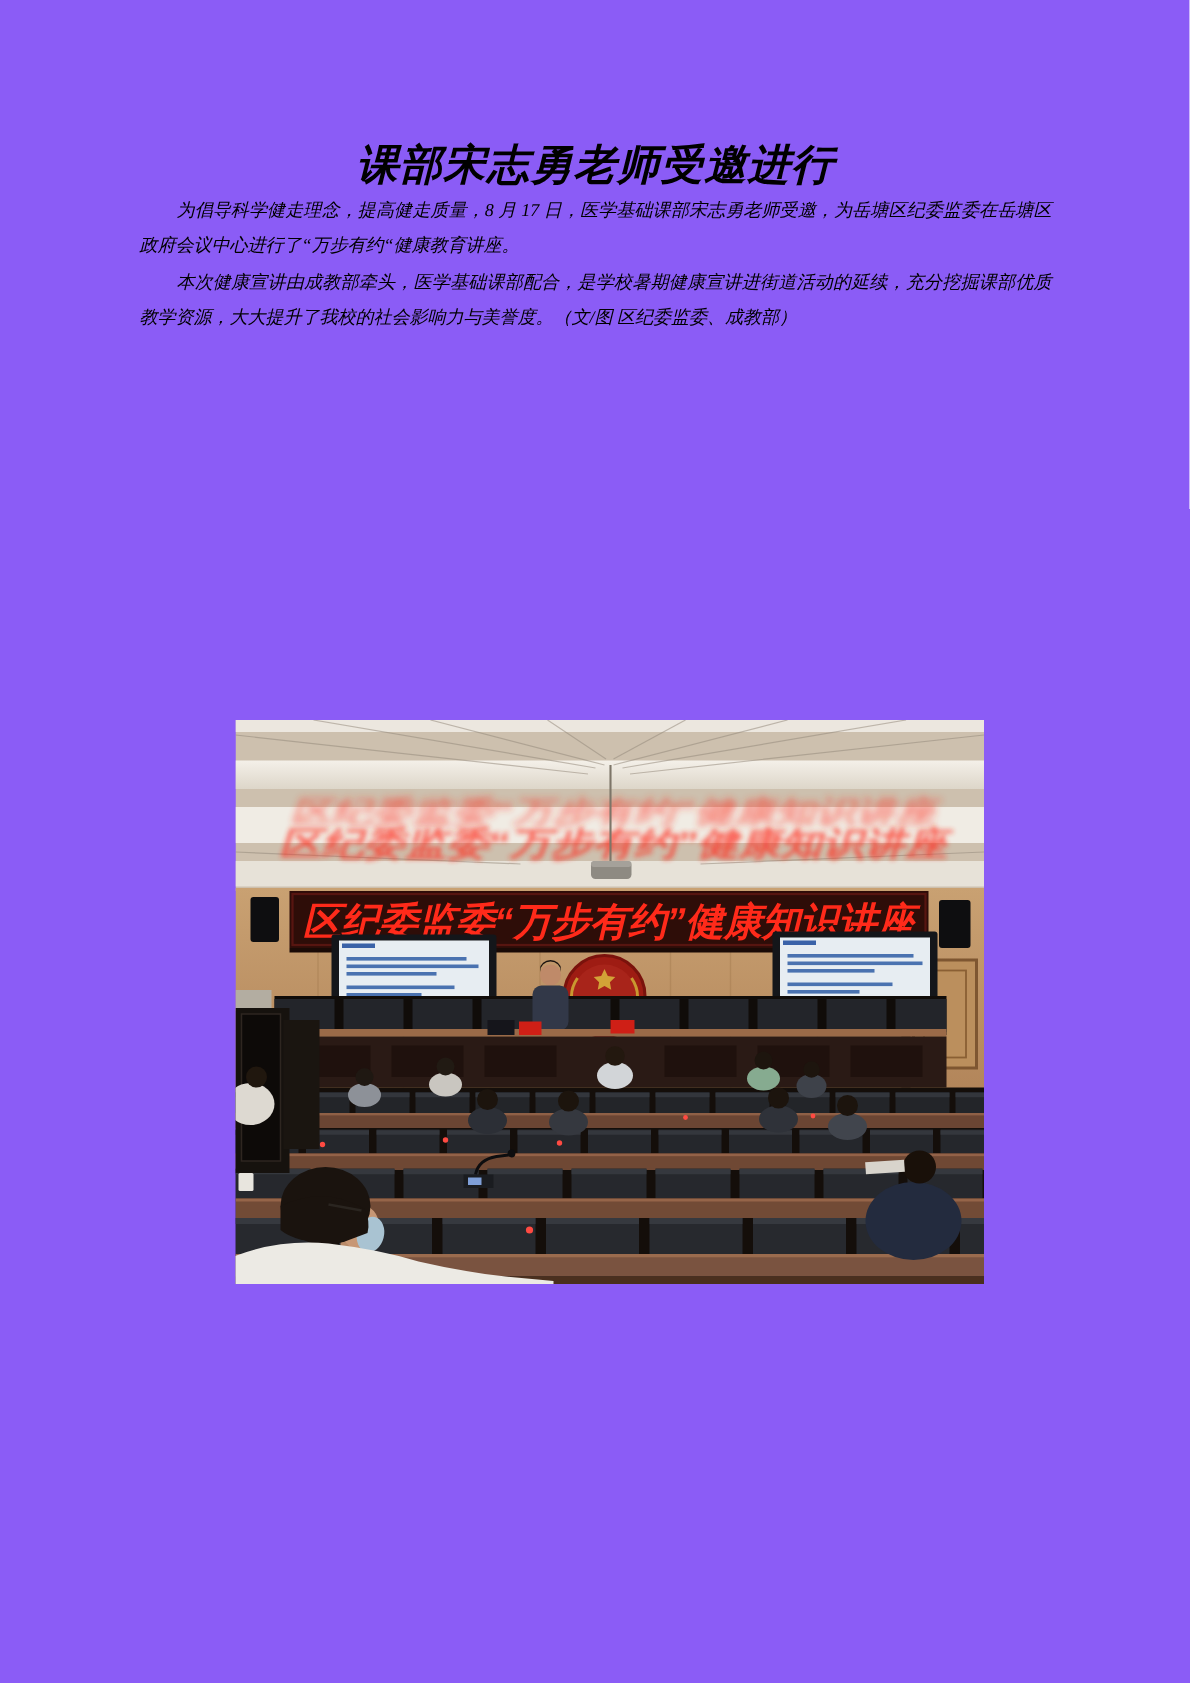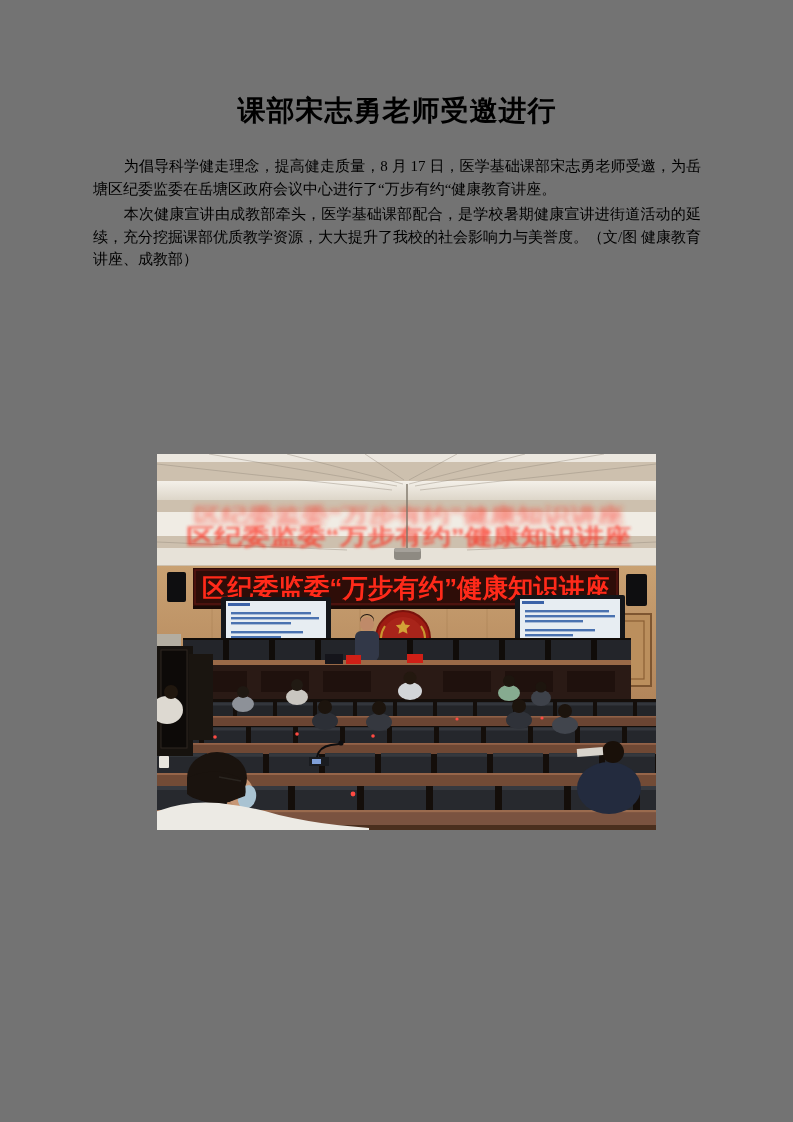--- a/index.html
+++ b/index.html
@@ -1,67 +1,68 @@
 <!DOCTYPE html>
 <html><head>
 <meta charset="utf-8">
 <style>
   html,body{margin:0;padding:0;background:#ffffff;}
   .page{
     position:relative;
     width:793px;height:1122px;
-    background:#737373;
+    background:#8b5cf6;
     font-family:"Liberation Serif","DejaVu Serif",serif;
     color:#000;
     overflow:hidden;
+    font-style:italic;
   }
   .content{
     position:absolute;
     left:93px;top:0;
     width:608px;
   }
   .doc-title{
     margin-top:93px;
     font-size:28px;
     line-height:36px;
     font-weight:700;
     text-align:center;
     letter-spacing:1px;
     font-family:"Liberation Serif","DejaVu Serif",serif;
   }
   .paras{
-    margin-top:26px;
-    font-size:15px;
+    margin-top:0;
+    font-size:12px;
     line-height:22.5px;
     text-align:justify;
   }
   .paras p{
     margin:0 0 3px 0;
     text-indent:2.05em;
   }
   .photo-wrap{
     position:absolute;
-    left:157px;top:454px;
+    left:157px;top:480px;
     width:499px;height:328px;
   }
   svg text{ font-family:"Liberation Sans","DejaVu Sans",sans-serif; }
 </style>
 </head>
 <body>
 
 <div class="page">
   <div class="content">
 
     <div class="doc-title">
       <div>课部宋志勇老师受邀进行</div>
     </div>
 
     <div class="paras">
       <p>为倡导科学健走理念，提高健走质量，8 月 17 日，医学基础课部宋志勇老师受邀，为岳塘区纪委监委在岳塘区政府会议中心进行了“万步有约“健康教育讲座。</p>
-      <p>本次健康宣讲由成教部牵头，医学基础课部配合，是学校暑期健康宣讲进街道活动的延续，充分挖掘课部优质教学资源，大大提升了我校的社会影响力与美誉度。（文/图 健康教育讲座、成教部）</p>
+      <p>本次健康宣讲由成教部牵头，医学基础课部配合，是学校暑期健康宣讲进街道活动的延续，充分挖掘课部优质教学资源，大大提升了我校的社会影响力与美誉度。（文/图 区纪委监委、成教部）</p>
     </div>
   </div>
 
   <div class="photo-wrap">
     <svg viewBox="0 0 499 376" width="499" height="376">
       <defs>
         <linearGradient id="wallGrad" x1="0" y1="0" x2="0" y2="1">
           <stop offset="0" stop-color="#c9a172"></stop>
           <stop offset="1" stop-color="#b2855a"></stop>
         </linearGradient>

